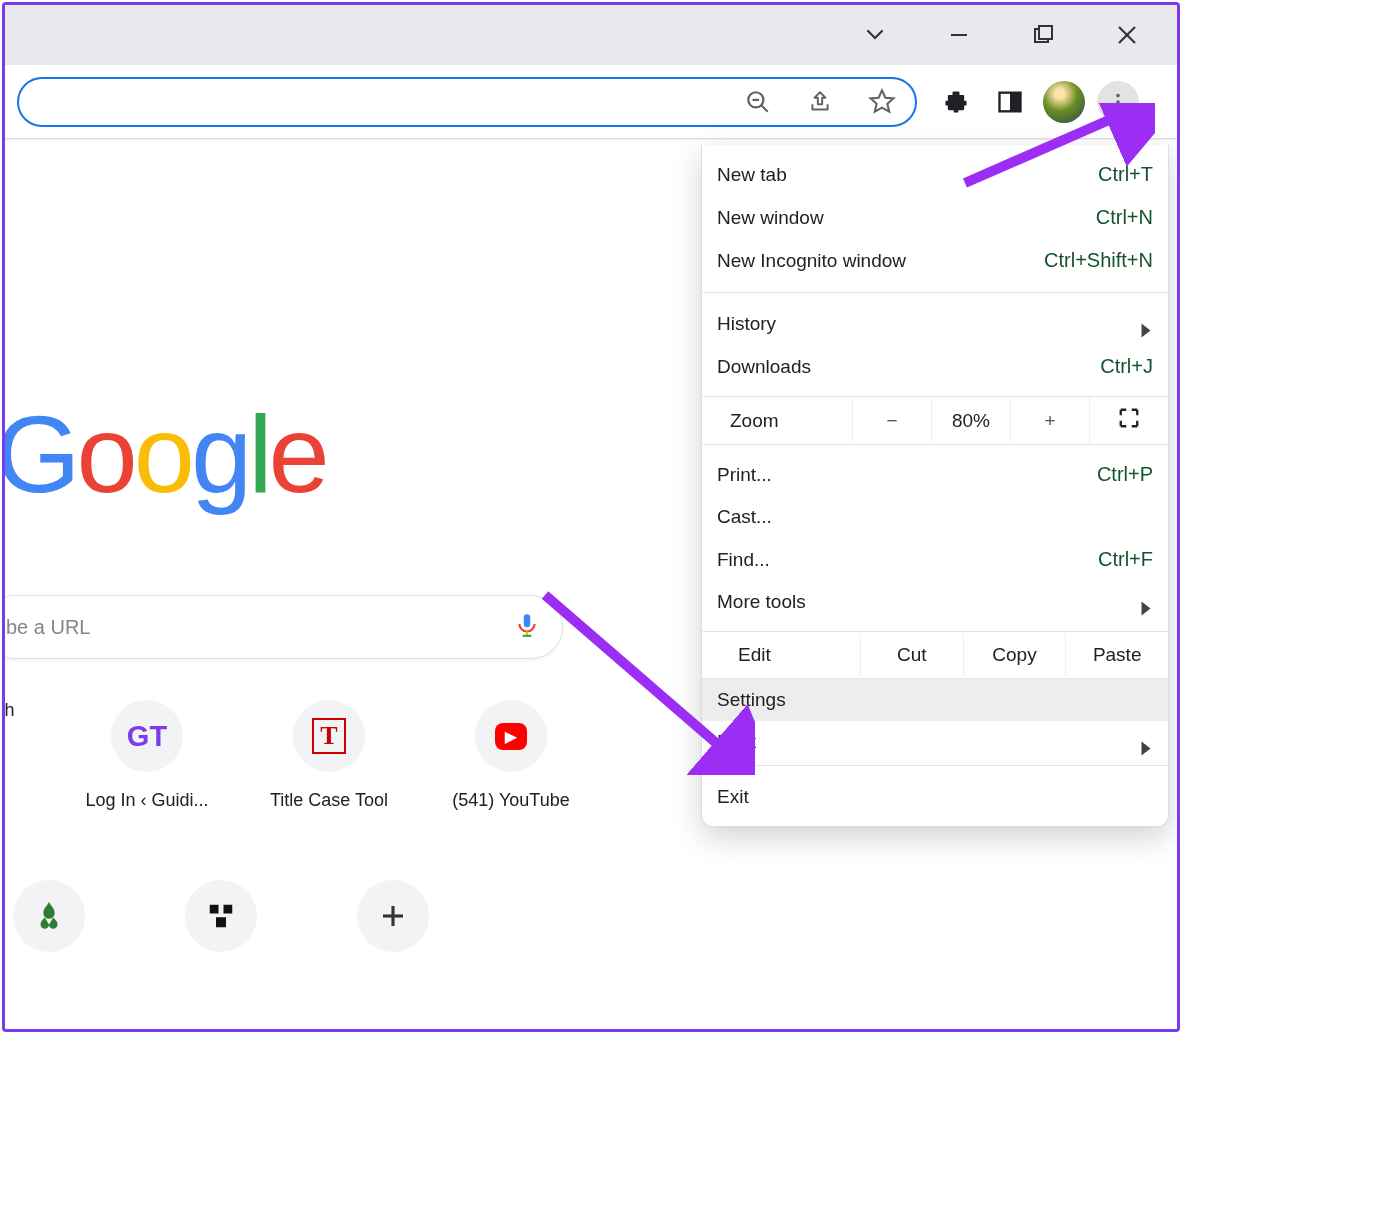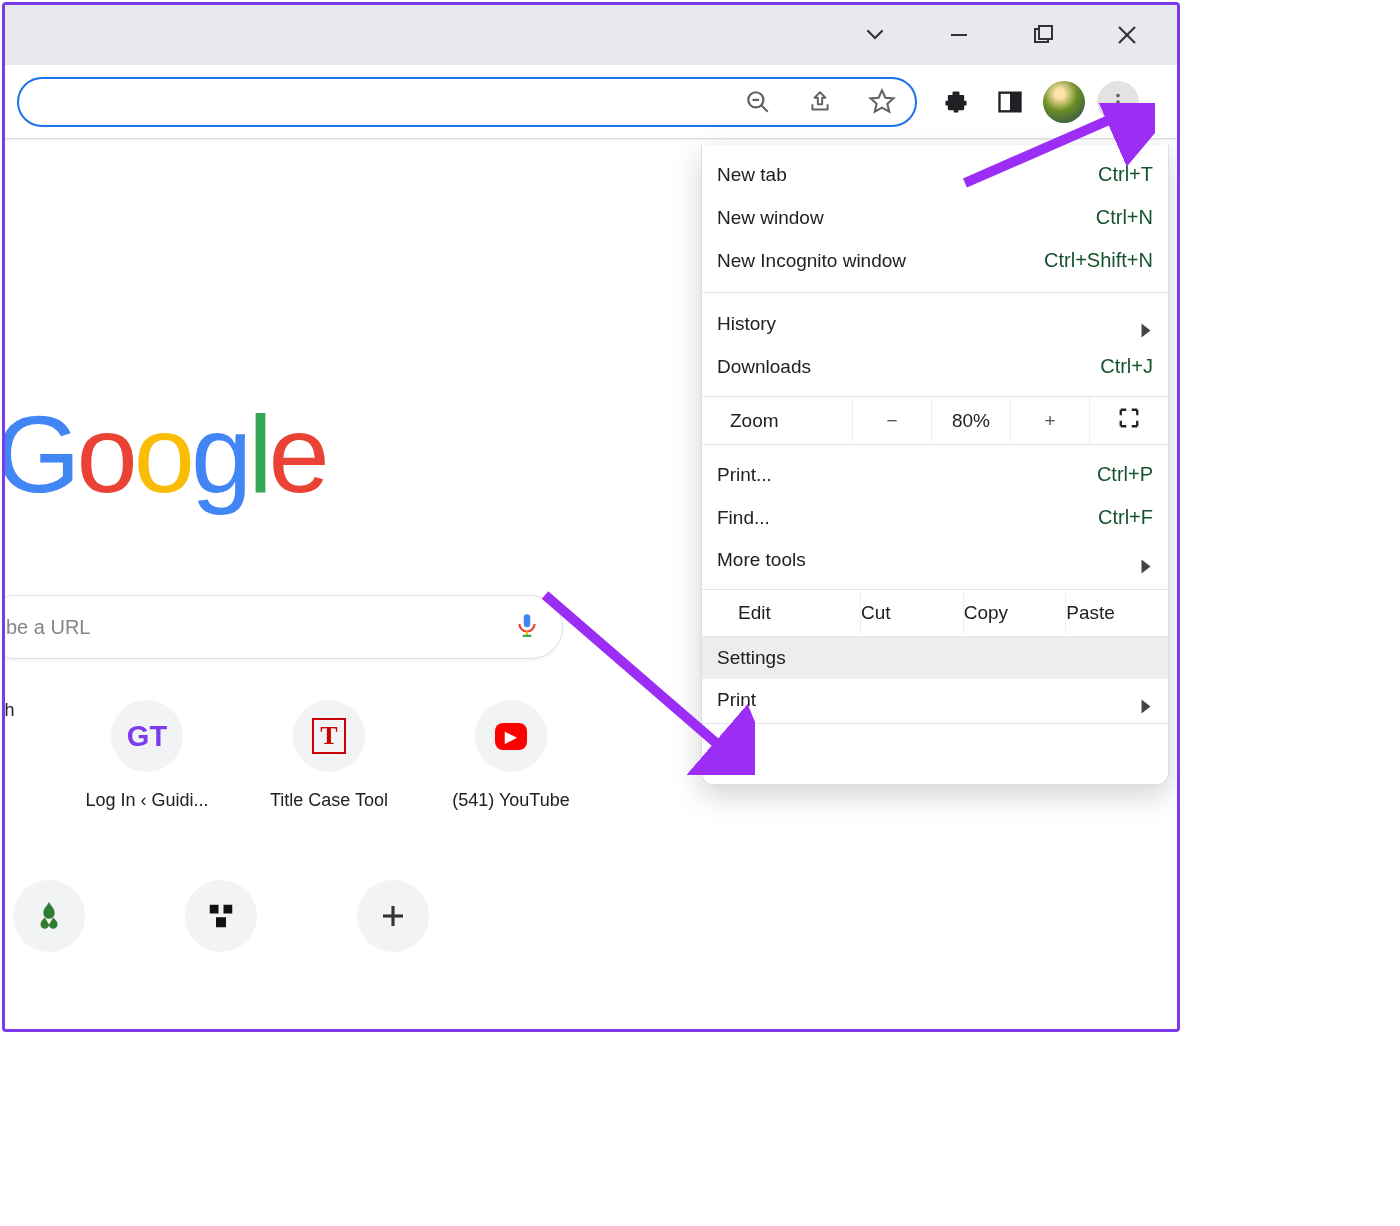--- a/index.html
+++ b/index.html
@@ -148,21 +148,21 @@
     border-top: 1px solid #e4e4e4;
     border-bottom: 1px solid #e4e4e4;
   }
   .menu-zoom .z-label { padding: 12px 28px; flex: 0 0 150px; }
   .menu-zoom .z-cell { flex:1; text-align:center; padding: 10px 0; border-left:1px solid #eee; color:#555; }
   .menu-edit {
     display:flex; align-items:center;
     border-top:1px solid #e4e4e4; border-bottom:1px solid #e4e4e4;padding-left:8px;
   }
   .menu-edit .e-label { padding: 12px 28px; flex: 0 0 150px; }
-  .menu-edit .e-cell { flex:1; text-align:left; padding: 10px 0; border-left:1px solid #eee; cursor:pointer; }
+  .menu-edit .e-cell { flex:1; text-align:center; padding: 10px 0; border-left:1px solid #eee; cursor:pointer; }
   .caret {
     width:0;height:0;border-left:7px solid transparent;border-right:7px solid transparent;border-top:9px solid #444; transform: rotate(-90deg);
   }
   
   .arrow {
     position: absolute;
     pointer-events: none;
   }
 </style>
 </head>
@@ -341,20 +341,23 @@
       <div class="z-cell">
         <svg width="22" height="22" viewBox="0 0 24 24">
             <path d="M3 3h6M3 3v6M21 3h-6M21 3v6M3 21h6M3 21v-6M21 21h-6M21 21v-6" stroke="#222" stroke-width="2.5" fill="none"></path>
           </svg>
       </div>
     </div>
     <div class="menu-section">
       <div class="menu-row">
         <span>Print...</span>
         <span class="shortcut-text">Ctrl+P</span>
+      </div>
+      <div class="menu-row">
+        <span>Cast...</span>
       </div>
       <div class="menu-row">
         <span>Find...</span>
         <span class="shortcut-text">Ctrl+F</span>
       </div>
       <div class="menu-row">
         <span>More tools</span>
         <span class="caret"></span>
       </div>
     </div>

